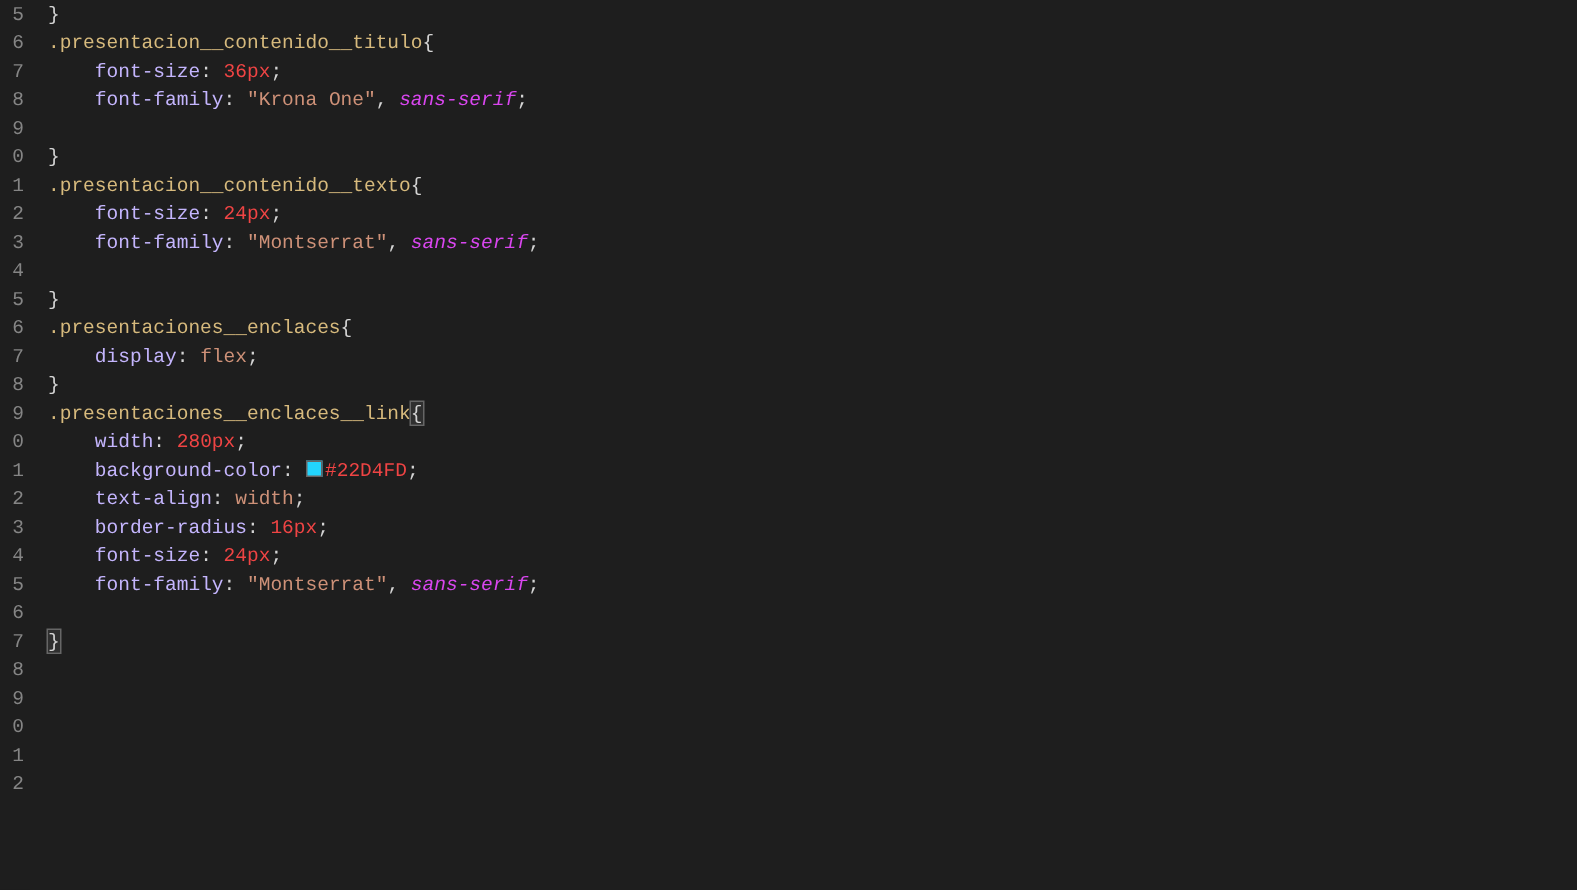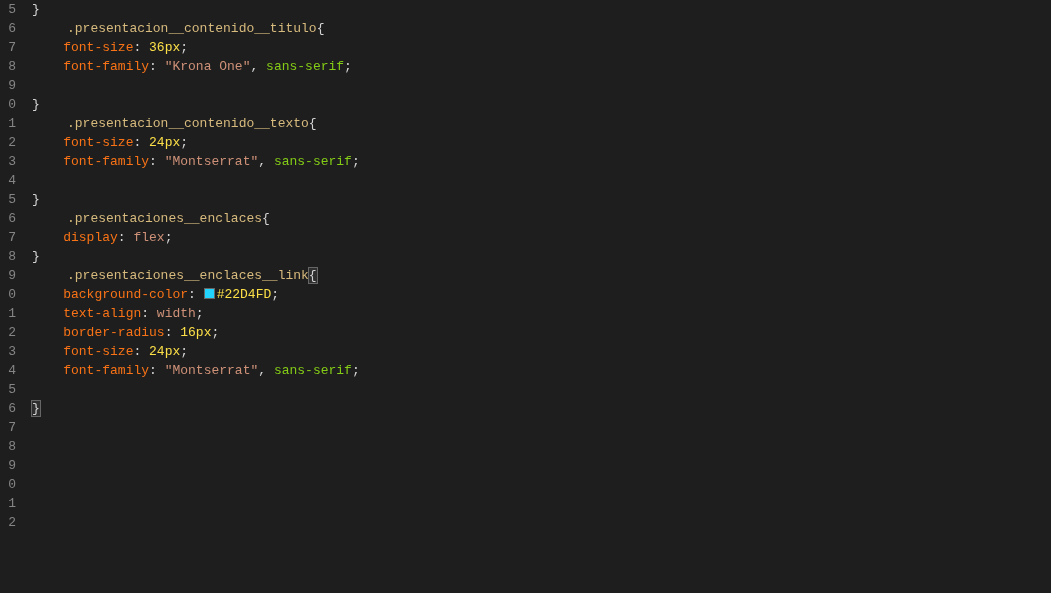--- a/index.html
+++ b/index.html
@@ -43,32 +43,32 @@
 .line.active::before {
   content: "";
   position: absolute;
   left: -32px;
   right: 0;
   top: 0;
   bottom: 0;
   background: rgba(255,255,255,0.03);
   z-index: -1;
 }
-.selector { color: #d7ba7d; margin-left: 35px; }
+.selector { color: #d7ba7d; }
 .brace { color: #d4d4d4; }
 .brace-match {
   background: rgba(255,255,255,0.08);
   outline: 1px solid #666;
 }
-.prop { color: #f97316; }
+.prop { color: #c4b5fd; }
 .colon { color: #d4d4d4; }
-.num { color: #fde047; }
+.num { color: #ef4444; }
 .kw { color: #ce9178; font-family: Liberation Mono, monospace; }
 .str { color: #ce9178; }
-.ident { color: #84cc16; }
+.ident { color: #d946ef; font-style: italic; }
 .semi { color: #d4d4d4; }
 .swatch {
   display: inline-block;
   width: 11px;
   height: 11px;
   border: 1px solid #666;
   vertical-align: middle;
   margin-right: 2px;
   position: relative;
   top: -1px;
@@ -126,20 +126,21 @@
       <div class="line"><span class="brace">}</span></div>
       <div class="line"><span class="selector">.presentacion__contenido__texto</span><span class="brace">{</span></div>
       <div class="line"><span>    </span><span class="prop">font-size</span><span class="colon">: </span><span class="num">24px</span><span class="semi">;</span></div>
       <div class="line"><span>    </span><span class="prop">font-family</span><span class="colon">: </span><span class="str">"Montserrat"</span><span class="colon">, </span><span class="ident">sans-serif</span><span class="semi">;</span></div>
       <div class="line"></div>
       <div class="line"><span class="brace">}</span></div>
       <div class="line"><span class="selector">.presentaciones__enclaces</span><span class="brace">{</span></div>
       <div class="line"><span>    </span><span class="prop">display</span><span class="colon">: </span><span class="kw">flex</span><span class="semi">;</span></div>
       <div class="line"><span class="brace">}</span></div>
       <div class="line"><span class="selector">.presentaciones__enclaces__link</span><span class="brace brace-match">{</span></div>
+      <div class="line"><span>    </span><span class="prop">width</span><span class="colon">: </span><span class="num">280px</span><span class="semi">;</span></div>
       <div class="line"><span>    </span><span class="prop">background-color</span><span class="colon">: </span><span class="swatch" style="background: rgb(34, 212, 253);"></span><span class="num">#22D4FD</span><span class="semi">;</span></div>
       <div class="line"><span>    </span><span class="prop">text-align</span><span class="colon">: </span><span class="kw">width</span><span class="semi">;</span></div>
       <div class="line"><span>    </span><span class="prop">border-radius</span><span class="colon">: </span><span class="num">16px</span><span class="semi">;</span></div>
       <div class="line"><span>    </span><span class="prop">font-size</span><span class="colon">: </span><span class="num">24px</span><span class="semi">;</span></div>
       <div class="line"><span>    </span><span class="prop">font-family</span><span class="colon">: </span><span class="str">"Montserrat"</span><span class="colon">, </span><span class="ident">sans-serif</span><span class="semi">;</span></div>
       <div class="line"></div>
       <div class="line"><span class="brace brace-match">}</span></div>
     </div>
 </div>
 

